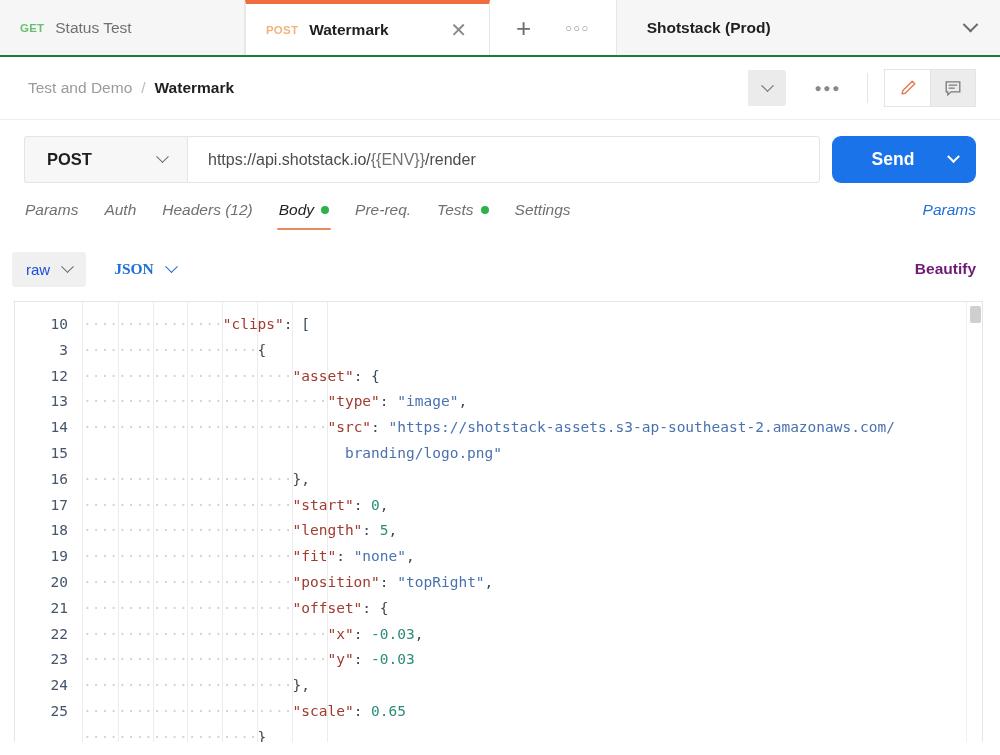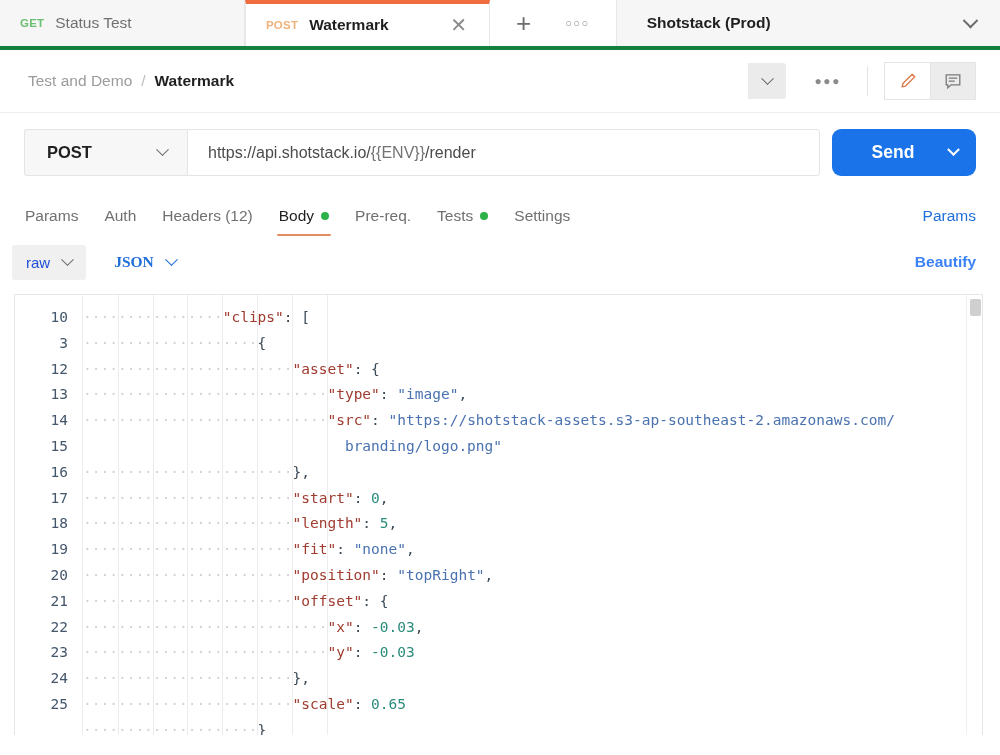--- a/index.html
+++ b/index.html
@@ -8,23 +8,23 @@
     background: #ffffff;
     font-family: "Liberation Sans", sans-serif;
     overflow: hidden;
     -webkit-font-smoothing: antialiased;
   }
 
   
   .tabbar {
     display: flex;
     align-items: stretch;
-    height: 50px;
+    height: 57px;
     background: #f6f6f6;
-    border-bottom: 4px solid #15803d;
+    border-bottom: 2px solid #15803d;
   }
   .tab {
     display: flex;
     align-items: center;
     gap: 11px;
     padding: 0 22px 0 20px;
     height: 100%;
     background: #f6f6f6;
     border-right: 1px solid #e6e6e6;
     position: relative;
@@ -217,24 +217,25 @@
     display: inline-block;
     width: 9px; height: 9px;
     border-right: 2px solid #ffffff;
     border-bottom: 2px solid #ffffff;
     transform: rotate(45deg) translate(-2px,-2px);
   }
 
   
   .subtabs {
     display: flex;
-    align-items: flex-end;
+    align-items: flex-start;
     padding: 0 24px 0 12px;
     height: 44px;
     background: #ffffff;
+    font-style: italic;
   }
   .subtab {
     position: relative;
     display: flex;
     align-items: center;
     gap: 7px;
     padding: 0 13px 13px 13px;
     font-size: 15.5px;
     color: #6f7070;
     cursor: pointer;
@@ -293,21 +294,21 @@
   .chev-b {
     display: inline-block;
     width: 9px; height: 9px;
     border-right: 1.6px solid #1f6fd8;
     border-bottom: 1.6px solid #1f6fd8;
     transform: rotate(45deg) translate(-2px,-2px);
   }
   .bodyrow-spacer { flex: 1; }
   .beautify {
     font-size: 15.5px;
-    color: #3b82f6;
+    color: #701a75;
     font-weight: 700;
     cursor: pointer;
   }
 
   
   .editor-wrap {
     margin: 0 17px 0 14px;
     height: 441px;
     border: 1px solid #e6e6e6;
     border-bottom: none;

